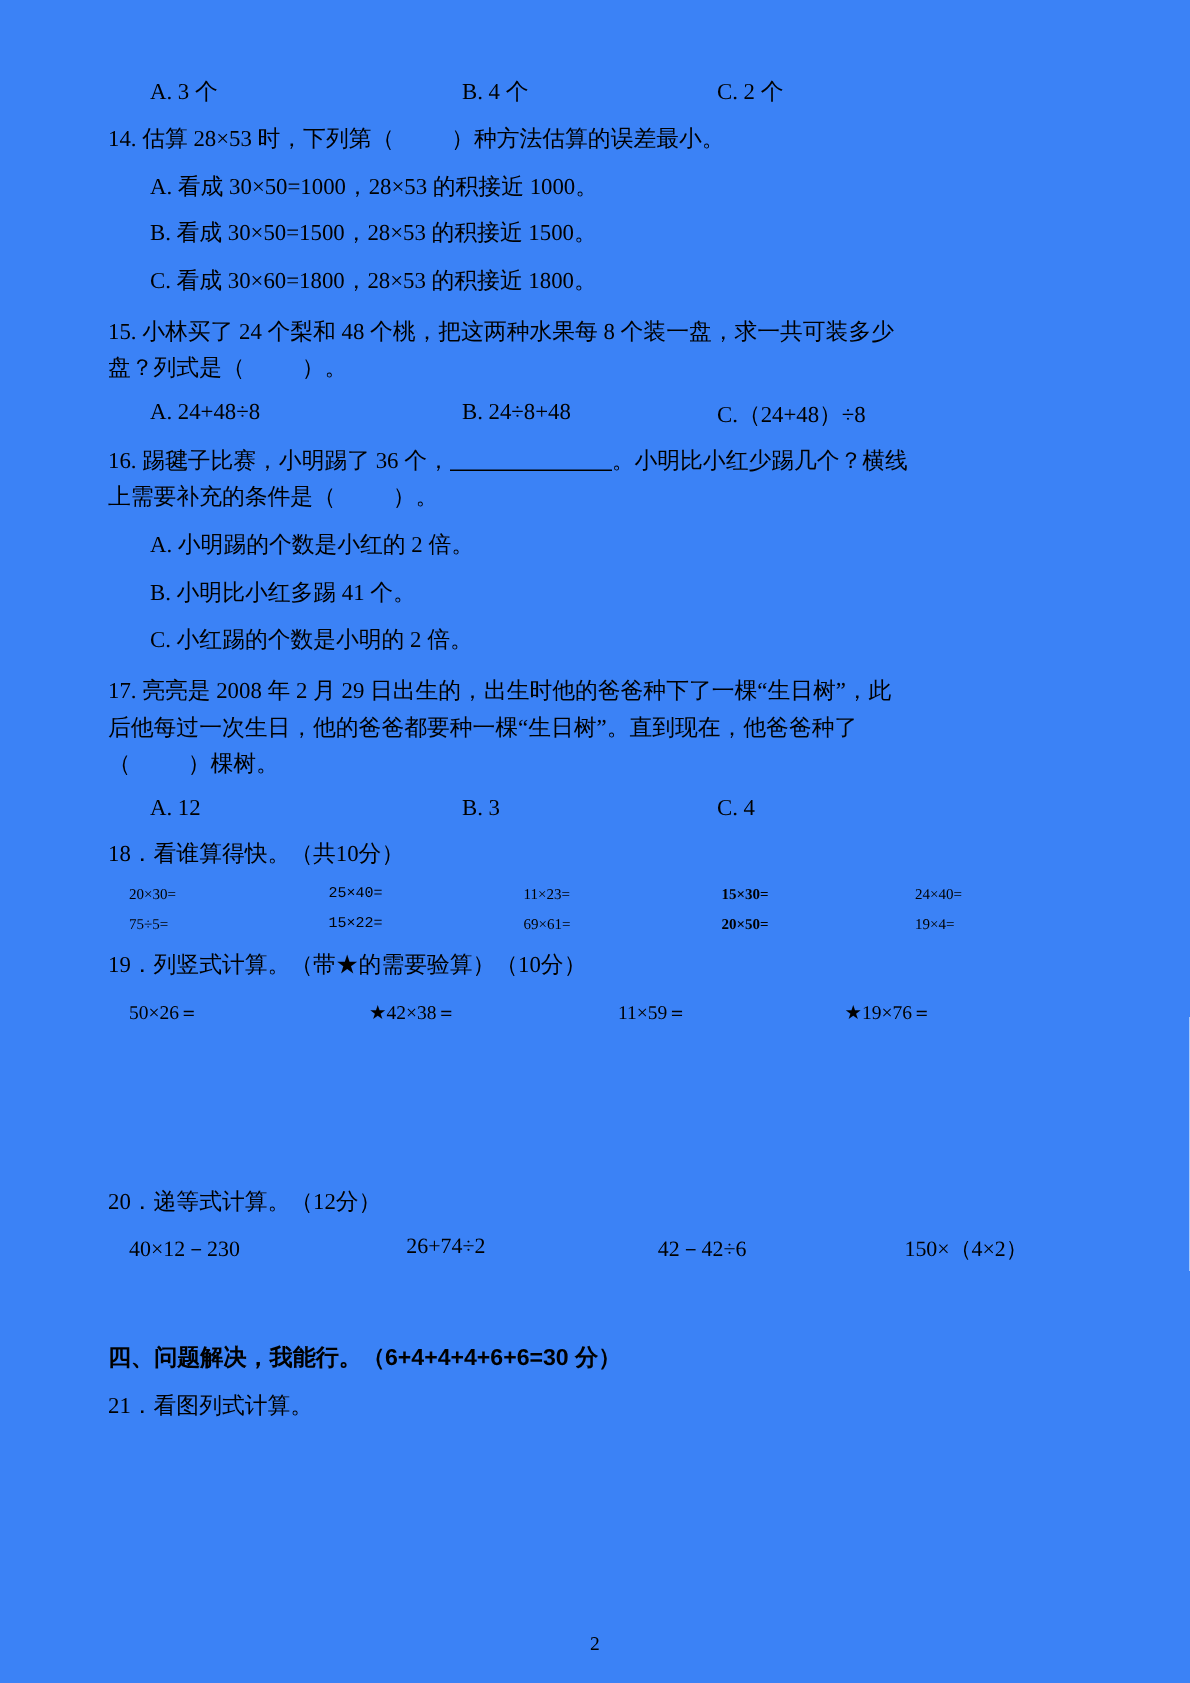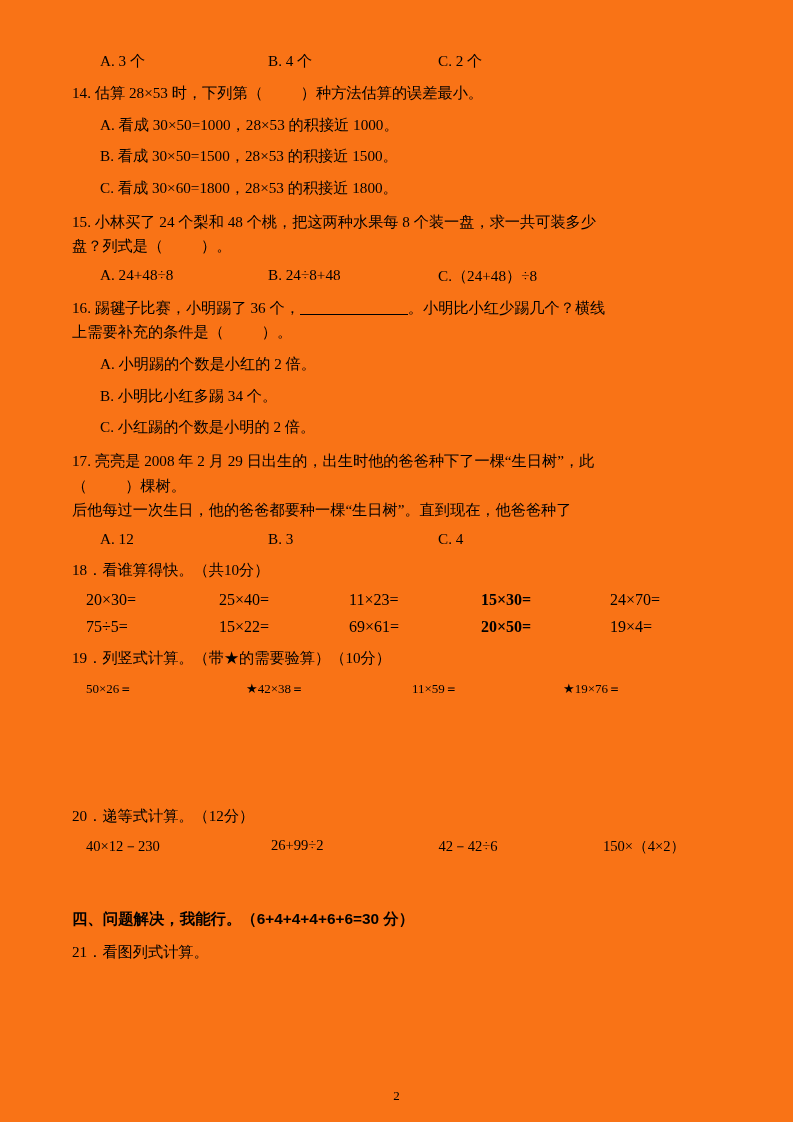--- a/index.html
+++ b/index.html
@@ -5,21 +5,21 @@
   html, body {
     margin: 0;
     padding: 0;
     background: #ffffff;
   }
   .page {
     width: 793px;
     height: 1122px;
     margin: 0 auto;
     position: relative;
-    background: #f97316;
+    background: #3b82f6;
     font-family: "Liberation Serif", "DejaVu Serif", serif;
     color: #000000;
     box-sizing: border-box;
     padding: 44px 72px 30px 72px;
     font-size: 15.2px;
   }
   .line {
     line-height: 1.62;
     white-space: pre-wrap;
   }
@@ -30,21 +30,21 @@
   .opts {
     margin-top: 7px;
     margin-left: 28px;
     display: flex;
     white-space: pre;
   }
   .opt {
     display: inline-block;
   }
   .opt-a { width: 168px; }
-  .opt-b { width: 170px; }
+  .opt-b { width: 170px; margin-left: 40px; }
   .opt-c { width: 140px; }
   .sub-opt {
     margin-top: 7px;
     margin-left: 28px;
   }
   .section-head {
     margin-top: 13px;
     font-weight: bold;
     font-family: "Liberation Sans", "DejaVu Sans", sans-serif;
     font-size: 15.4px;
@@ -53,27 +53,27 @@
     display: inline-block;
     border-bottom: 1px solid #000;
     width: 108px;
     vertical-align: -2px;
   }
   .calc-row {
     margin-top: 9px;
     margin-left: 14px;
     display: flex;
     white-space: pre;
-    font-size: 16px;
+    font-size: 10px;
   }
   .calc-row .cell {
     display: inline-block;
   }
   .c5-1 { width: 133px; }
-  .c5-2 { width: 130px; }
+  .c5-2 { width: 130px; font-family: Liberation Mono, monospace; }
   .c5-3 { width: 132px; }
   .c5-4 { width: 129px; font-weight: bold; }
   .c5-5 { width: 110px; }
 
   .vert-row {
     margin-top: 9px;
     margin-left: 14px;
     display: flex;
     white-space: pre;
     font-size: 13px;
@@ -136,40 +136,40 @@
   <div class="line">盘？列式是（          ）。</div>
   <div class="opts">
     <span class="opt opt-a">A. 24+48÷8</span>
     <span class="opt opt-b">B. 24÷8+48</span>
     <span class="opt opt-c">C.（24+48）÷8</span>
   </div>
 
   <div class="line q-line"><span>16. 踢毽子比赛，小明踢了 36 个，</span><span class="blank-u"></span><span>。小明比小红少踢几个？横线</span></div>
   <div class="line">上需要补充的条件是（          ）。</div>
   <div class="line sub-opt">A. 小明踢的个数是小红的 2 倍。</div>
-  <div class="line sub-opt">B. 小明比小红多踢 34 个。</div>
+  <div class="line sub-opt">B. 小明比小红多踢 41 个。</div>
   <div class="line sub-opt">C. 小红踢的个数是小明的 2 倍。</div>
 
   <div class="line q-line">17. 亮亮是 2008 年 2 月 29 日出生的，出生时他的爸爸种下了一棵“生日树”，此</div>
+  <div class="line">后他每过一次生日，他的爸爸都要种一棵“生日树”。直到现在，他爸爸种了</div>
   <div class="line">（          ）棵树。</div>
-  <div class="line">后他每过一次生日，他的爸爸都要种一棵“生日树”。直到现在，他爸爸种了</div>
   <div class="opts">
     <span class="opt opt-a">A. 12</span>
     <span class="opt opt-b">B. 3</span>
     <span class="opt opt-c">C. 4</span>
   </div>
 
 
   <div class="line sub-label">18．看谁算得快。（共10分）</div>
   <div class="calc-row">
     <span class="cell c5-1">20×30=</span>
     <span class="cell c5-2">25×40=</span>
     <span class="cell c5-3">11×23=</span>
     <span class="cell c5-4">15×30=</span>
-    <span class="cell c5-5">24×70=</span>
+    <span class="cell c5-5">24×40=</span>
   </div>
   <div class="calc-row">
     <span class="cell c5-1">75÷5=</span>
     <span class="cell c5-2">15×22=</span>
     <span class="cell c5-3">69×61=</span>
     <span class="cell c5-4">20×50=</span>
     <span class="cell c5-5">19×4=</span>
   </div>
 
   <div class="line sub-label">19．列竖式计算。（带★的需要验算）（10分）</div>
@@ -178,21 +178,21 @@
     <span class="cell v-2">★42×38＝</span>
     <span class="cell v-3">11×59＝</span>
     <span class="cell v-4">★19×76＝</span>
   </div>
 
   <div class="gap-work"></div>
 
   <div class="line">20．递等式计算。（12分）</div>
   <div class="step-row">
     <span class="cell s-1">40×12－230</span>
-    <span class="cell s-2">26+99÷2</span>
+    <span class="cell s-2">26+74÷2</span>
     <span class="cell s-3">42－42÷6</span>
     <span class="cell s-4">150×（4×2）</span>
   </div>
 
   <div class="gap-work2"></div>
 
   <div class="section-head">四、问题解决，我能行。（6+4+4+4+6+6=30 分）</div>
   <div class="line sub-label">21．看图列式计算。</div>
 
   <div class="page-number">2</div>

